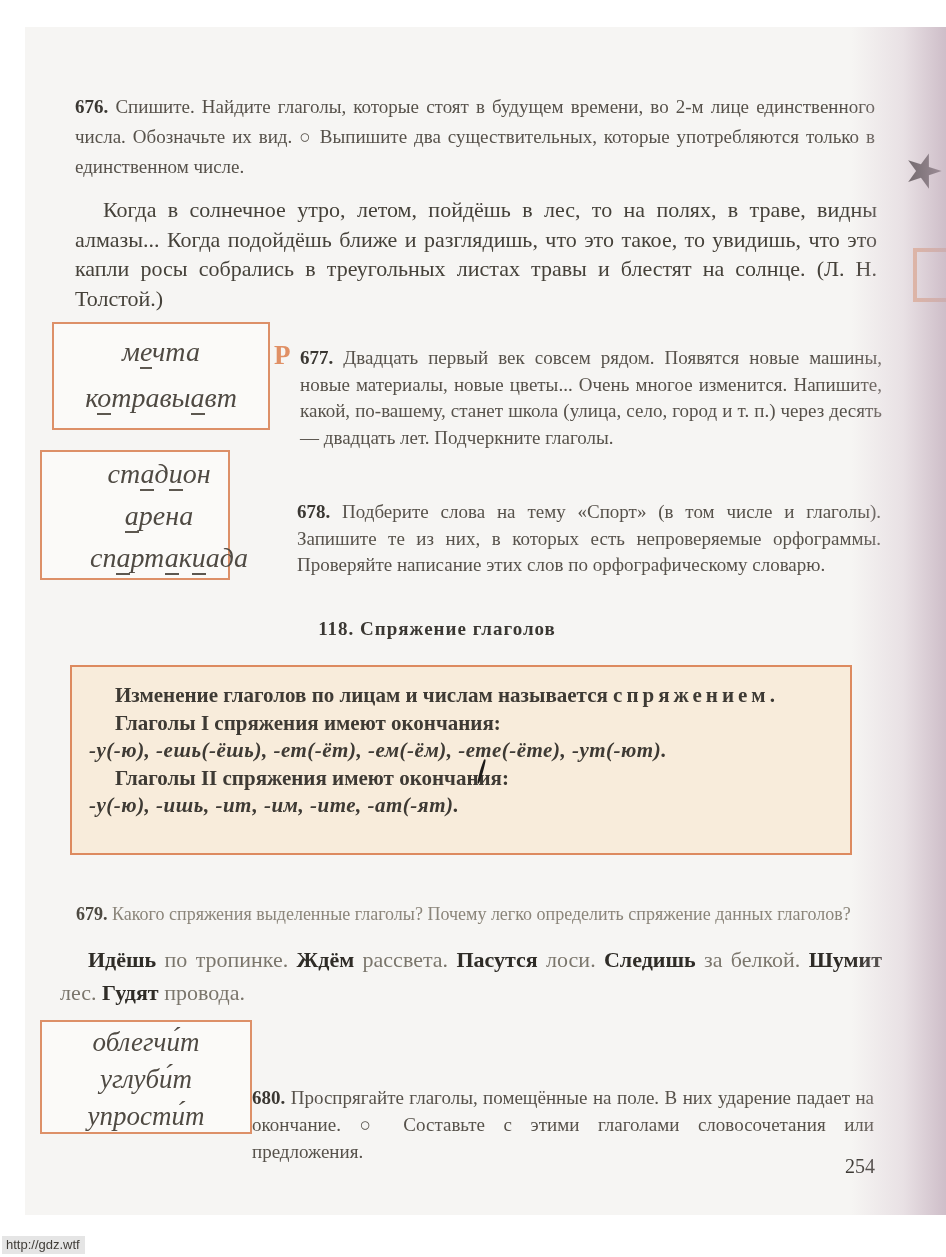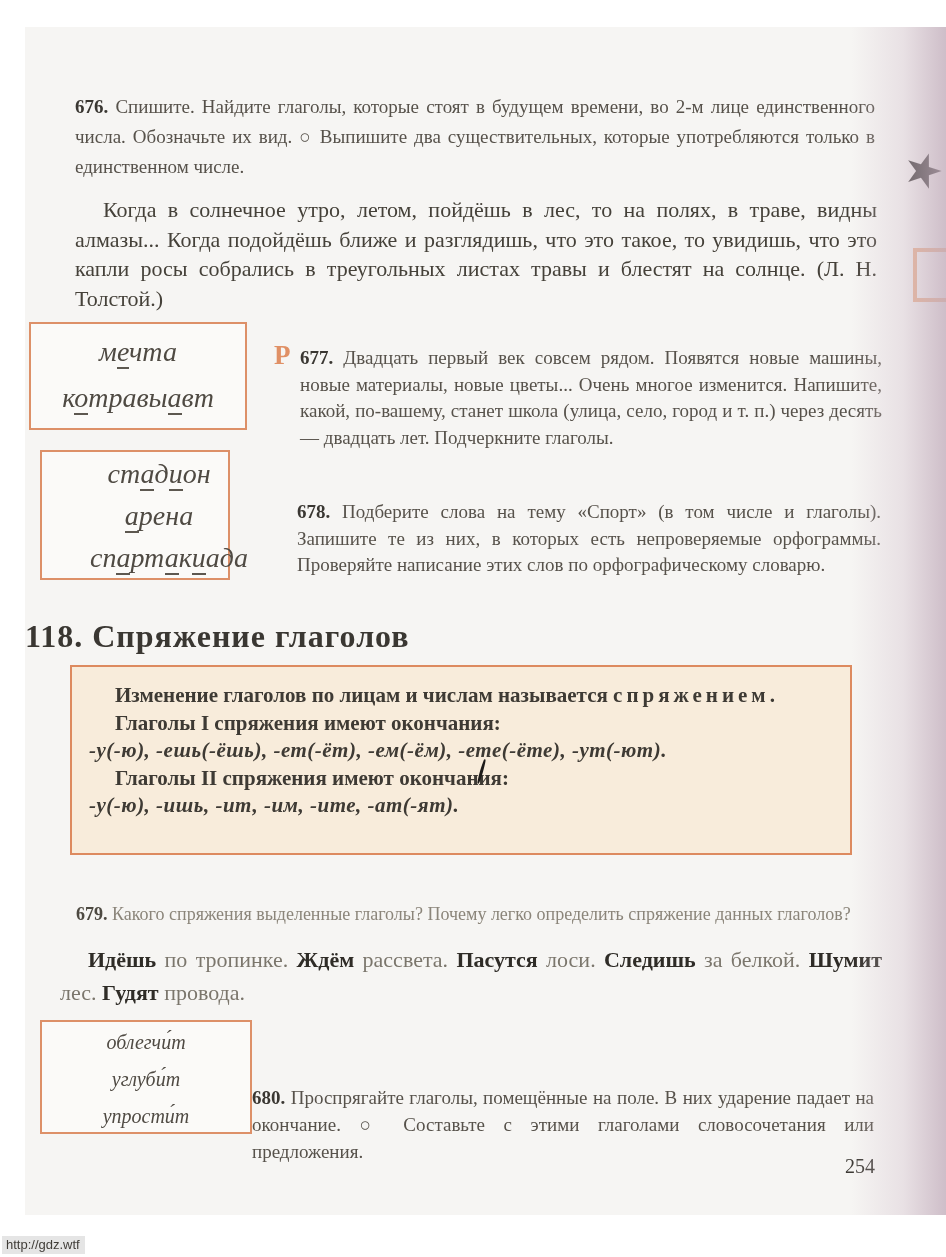--- a/index.html
+++ b/index.html
@@ -25,22 +25,22 @@
     position:absolute;left:50px;top:146px;width:802px;
     font-size:22px;line-height:29.5px;color:#454139;text-align:justify;text-indent:28px;
   }
   .ex677{left:275px;top:299px;width:582px;font-size:19px;line-height:26.5px;}
   .marker-p{
     position:absolute;left:-26px;top:-3px;
     color:#e09065;font-weight:bold;font-size:27px;line-height:27px;
   }
   .ex678{left:272px;top:453px;width:584px;font-size:19px;line-height:26.5px;}
   .section-heading{
-    position:absolute;left:0;top:591px;width:824px;text-align:left;
-    font-weight:bold;font-size:32px;color:#3a3732;letter-spacing:1px;
+    position:absolute;left:0;top:591px;width:824px;text-align:center;
+    font-weight:bold;font-size:19px;color:#3a3732;letter-spacing:1px;
   }
   
   .rulebox{
     position:absolute;left:45px;top:638px;width:782px;height:190px;
     box-sizing:border-box;border:2px solid #dd8a5f;background:#f8ecdb;
     padding:15px 17px 0 17px;
     font-weight:bold;font-size:21px;line-height:27.5px;color:#3e3a34;
   }
   .rb-def{text-align:justify;text-indent:26px;margin:0;}
   .rb-term{letter-spacing:4px;}
@@ -48,23 +48,23 @@
   .rb-endings{font-style:italic;margin:0;letter-spacing:0.5px;}
   .pen-mark{
     position:absolute;left:408px;top:92px;width:3px;height:25px;
     background:#1d1b19;transform:rotate(16deg);border-radius:40%/60%;
   }
   
   .wordbox{
     position:absolute;box-sizing:border-box;border:2px solid #dd9068;background:#fbfaf8;
     font-style:italic;text-align:center;color:#4f4a43;
   }
-  .box1{left:4px;top:295px;width:218px;height:108px;font-size:28px;line-height:46px;padding-top:5px;}
+  .box1{left:27px;top:295px;width:218px;height:108px;font-size:28px;line-height:46px;padding-top:5px;}
   .box2{left:15px;top:423px;width:190px;height:130px;font-size:28px;line-height:42px;padding-top:1px;padding-left:48px;}
-  .box3{left:15px;top:993px;width:212px;height:114px;font-size:20px;line-height:37px;padding-top:2px;}
+  .box3{left:15px;top:993px;width:212px;height:114px;font-size:27px;line-height:37px;padding-top:2px;}
   .u{border-bottom:2px solid #5d5850;}
   
   .ex679{left:35px;top:858px;width:822px;}
   .ex679 .q{font-size:18px;line-height:26px;color:#8b857a;text-align:justify;margin:16px;}
   .ex679 .q .ex-num{color:#4d4941;}
   .sentences{
     margin:13px 0 0 0;font-size:22px;line-height:33px;color:#7b766c;
     text-align:justify;text-indent:28px;
   }
   .sentences b{color:#2f2c27;margin-top:7px;}

